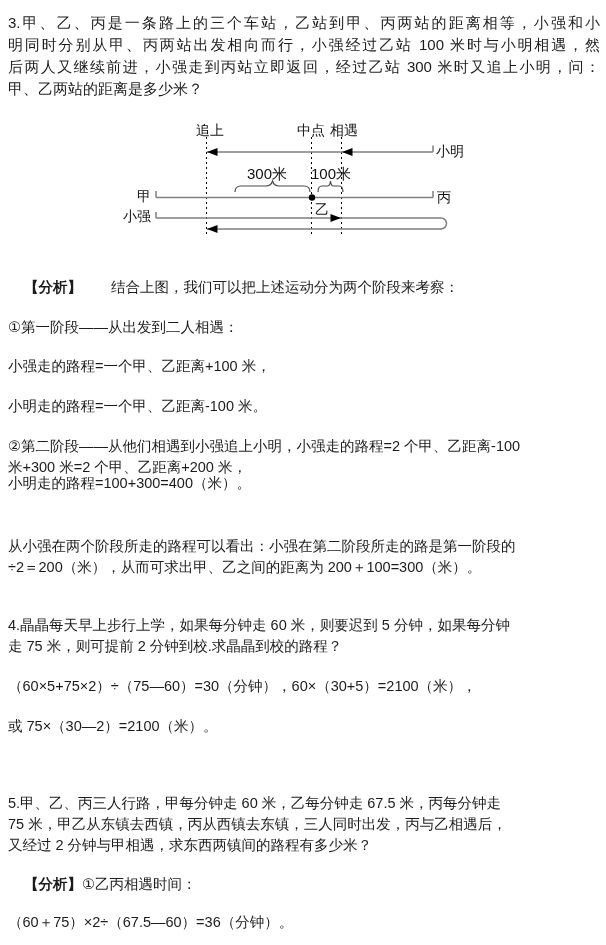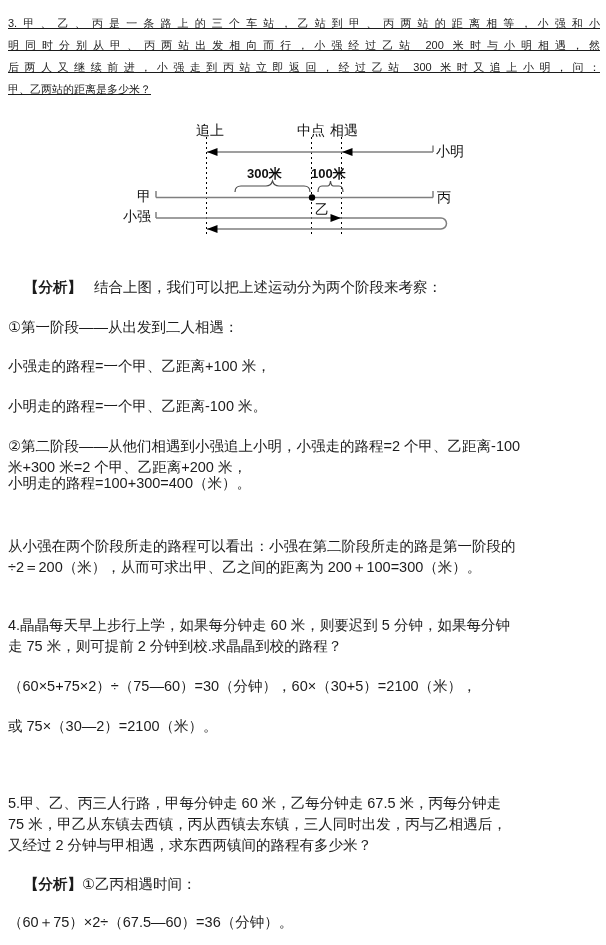--- a/index.html
+++ b/index.html
@@ -7,42 +7,42 @@
     width:606px;height:945px;position:relative;background:#ffffff;
     font-family:"Liberation Sans","DejaVu Sans",sans-serif;
     color:#1c1c1c;overflow:hidden;
   }
   .para{
     position:absolute;left:8px;width:592px;
     font-size:14.5px;line-height:21px;color:#1c1c1c;
   }
   .para .ln{white-space:pre;}
   
-  .p3{font-size:11px;line-height:22px;text-decoration:underline;}
+  .p3{font-size:15px;line-height:22px;}
   .p3 .jline{
     white-space:normal;text-align:justify;text-align-last:justify;
     -moz-text-align-last:justify;text-justify:inter-character;
   }
   .bold{font-weight:bold;margin-left:16px;}
-  .gap{margin-left:12px;}
+  .gap{margin-left:29px;}
   
   .diagram{position:absolute;left:0;top:120px;width:606px;height:125px;}
   .diagram svg{position:absolute;left:0;top:0;}
   .dlabel{
     position:absolute;font-size:14px;color:#111111;line-height:14px;
     white-space:pre;
   }
-  .dsmall{font-size:13px;font-weight:bold;}
+  .dsmall{font-size:15px;}
 </style>
 </head>
 <body>
 
 <div class="para p3" style="top:12px">
   <div class="ln jline">3.甲、乙、丙是一条路上的三个车站，乙站到甲、丙两站的距离相等，小强和小</div>
-  <div class="ln jline">明同时分别从甲、丙两站出发相向而行，小强经过乙站 200 米时与小明相遇，然</div>
+  <div class="ln jline">明同时分别从甲、丙两站出发相向而行，小强经过乙站 100 米时与小明相遇，然</div>
   <div class="ln jline">后两人又继续前进，小强走到丙站立即返回，经过乙站 300 米时又追上小明，问：</div>
   <div class="ln">甲、乙两站的距离是多少米？</div>
 </div>
 
 <div class="diagram">
   <svg width="606" height="125" viewBox="0 0 606 125">
 
     <g stroke="#000000" stroke-width="1" stroke-dasharray="2,3">
       <line x1="206.5" y1="17" x2="206.5" y2="117"></line>
       <line x1="311.5" y1="17" x2="311.5" y2="117"></line>

